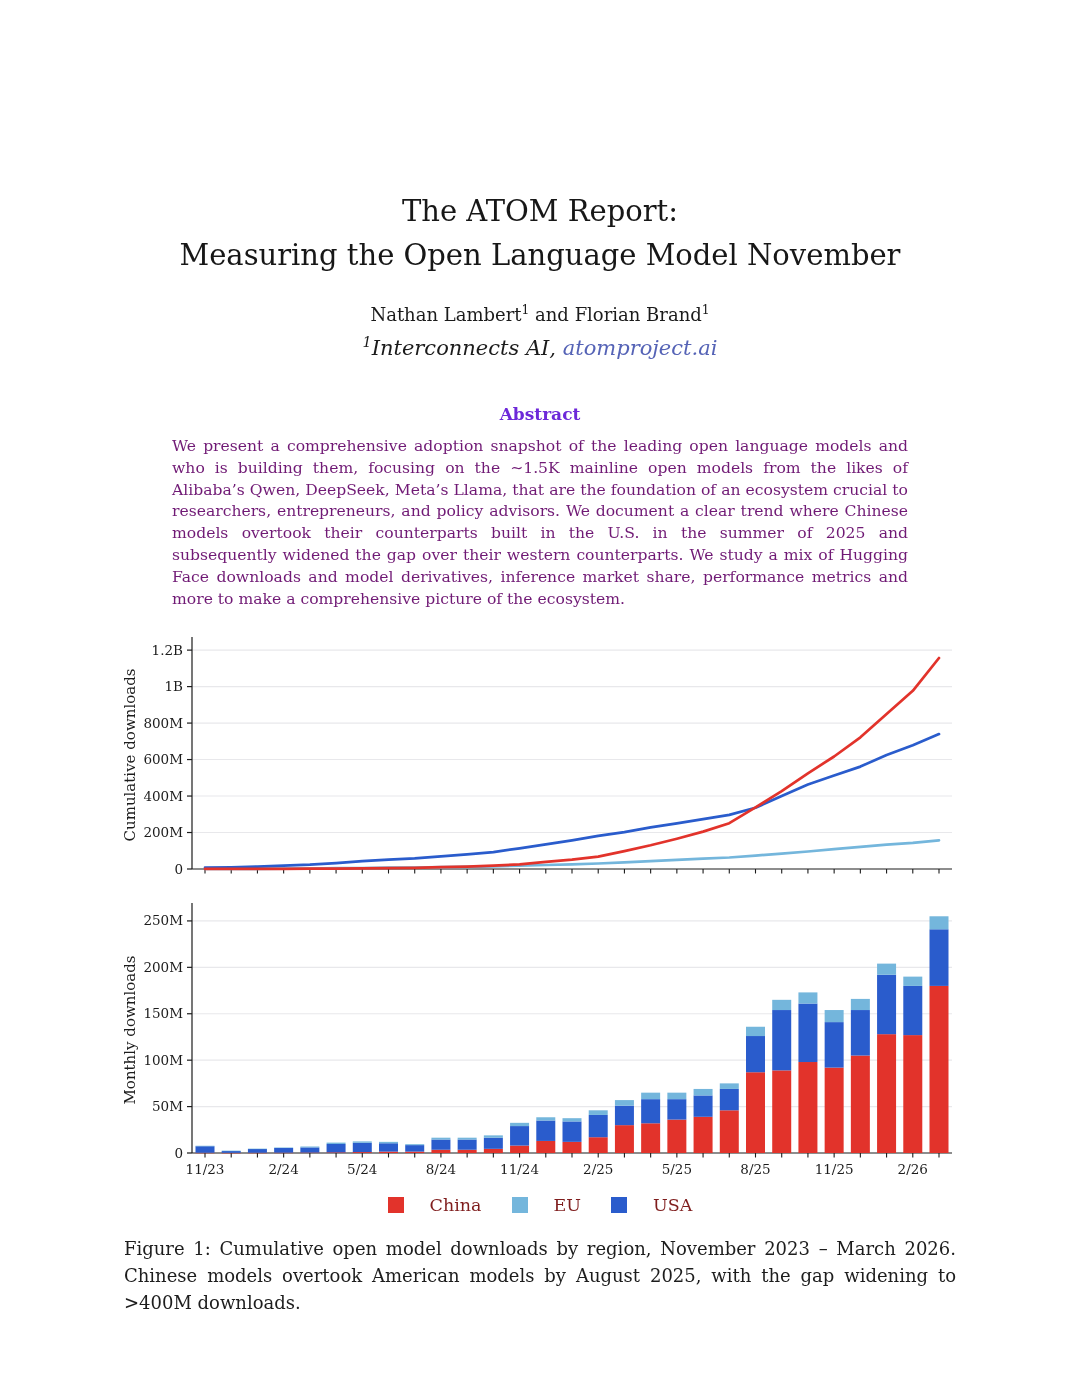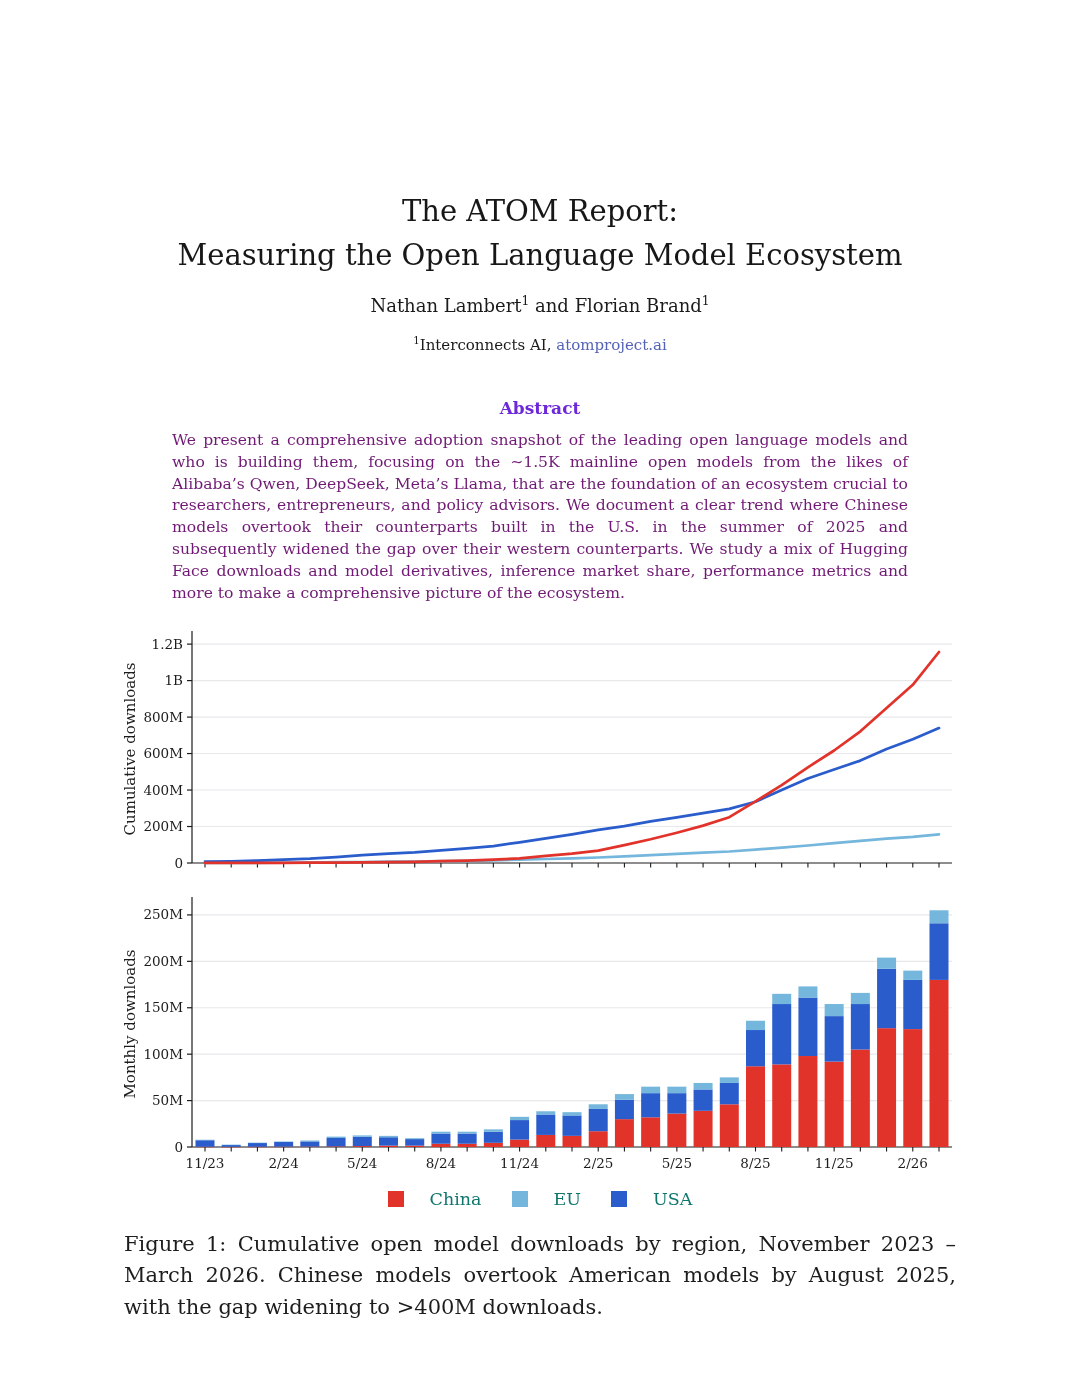--- a/index.html
+++ b/index.html
@@ -7,56 +7,56 @@
     width:1080px;height:1398px;background:#ffffff;
     font-family:"DejaVu Serif","Liberation Serif",serif;
     color:#1b1b1b;position:relative;overflow:hidden;
   }
   .page{width:1080px;height:1398px;box-sizing:border-box;padding-top:190px;}
   .title{
     text-align:center;font-weight:400;font-size:29px;line-height:1.5;
     margin:0 0 0 0;color:#171717;
   }
   .authors{
-    text-align:center;font-size:18px;margin-top:18px;color:#1b1b1b;
+    text-align:center;font-size:18px;margin-top:27px;color:#1b1b1b;
   }
   .affiliation{
-    text-align:center;font-size:15px;margin-top:20px;color:#1b1b1b;
+    text-align:center;font-size:21px;margin-top:11px;color:#1b1b1b;font-style:italic;
   }
   sup{font-size:68%;vertical-align:super;line-height:0;}
   .link{color:#5563b6;text-decoration:none;cursor:pointer;}
   .abstract-heading{
     text-align:center;font-weight:700;font-size:17px;margin-top:44px;color:#6d28d9;
   }
   .abstract-body{
     width:736px;margin:12px auto 0 auto;text-align:justify;
     font-size:15.6px;line-height:1.4;color:#701a75;
   }
   figure{margin:16px 0 0 0;padding:0;}
   .chart-block{width:844px;margin:0 auto;}
   svg{display:block;}
   .legend{
     display:flex;justify-content:center;align-items:center;
     gap:30px;margin-top:4px;
   }
-  .legend-item{display:flex;align-items:center;gap:26px;font-size:17.5px;color:#0f766e;}
+  .legend-item{display:flex;align-items:center;gap:26px;font-size:17.5px;color:#7f1d1d;}
   .legend-swatch{width:16px;height:16px;display:inline-block;}
   .caption{
     width:832px;margin:20px auto 0 auto;text-align:justify;
-    font-size:21px;line-height:1.5;color:#1d1d1d;
+    font-size:18px;line-height:1.5;color:#1d1d1d;
   }
 </style>
 </head>
 <body>
 
 <div class="page">
 
   <h1 class="title">
     <span>The ATOM Report:</span><br>
-    <span>Measuring the Open Language Model Ecosystem</span>
+    <span>Measuring the Open Language Model November</span>
   </h1>
 
   <div class="authors">
     <span>Nathan Lambert</span><sup>1</sup><span> and </span><span>Florian Brand</span><sup>1</sup>
   </div>
 
   <div class="affiliation">
     <sup>1</sup><span>Interconnects AI, </span><a class="link">atomproject.ai</a>
   </div>
 

